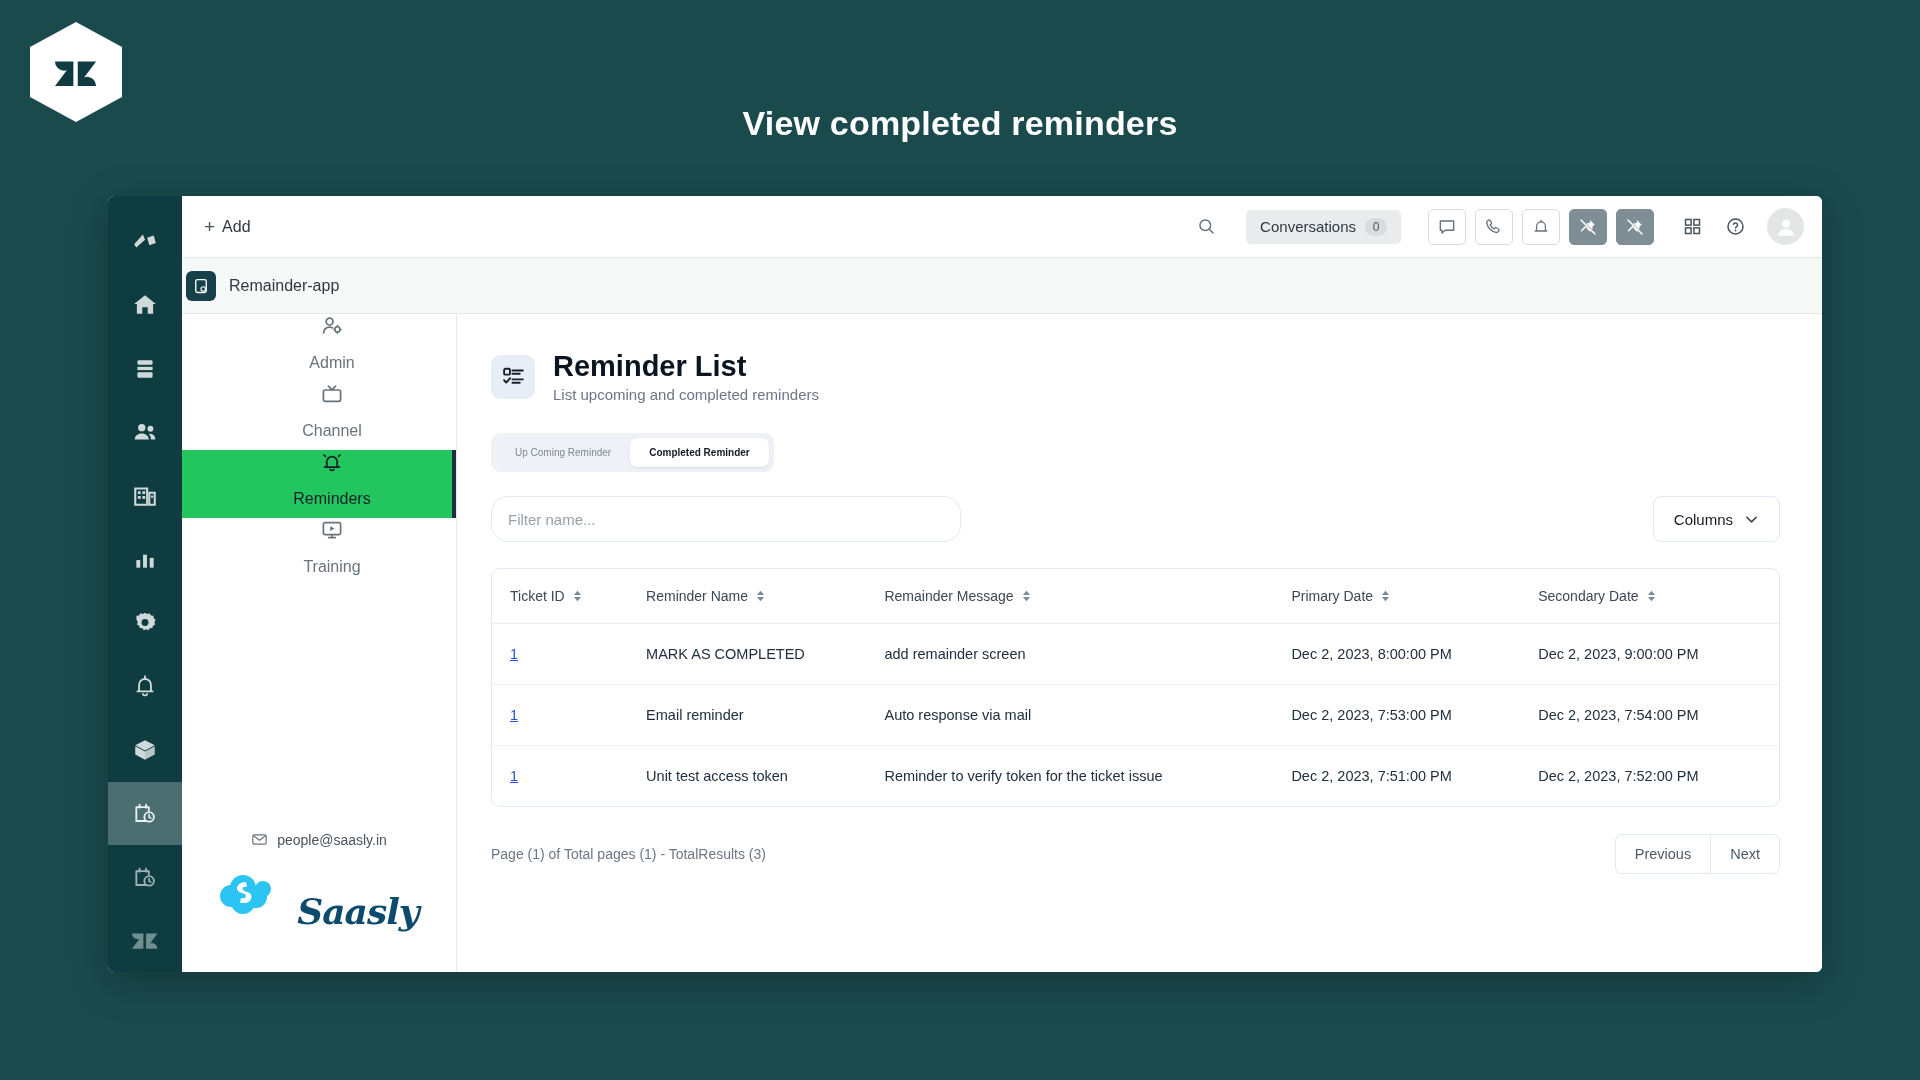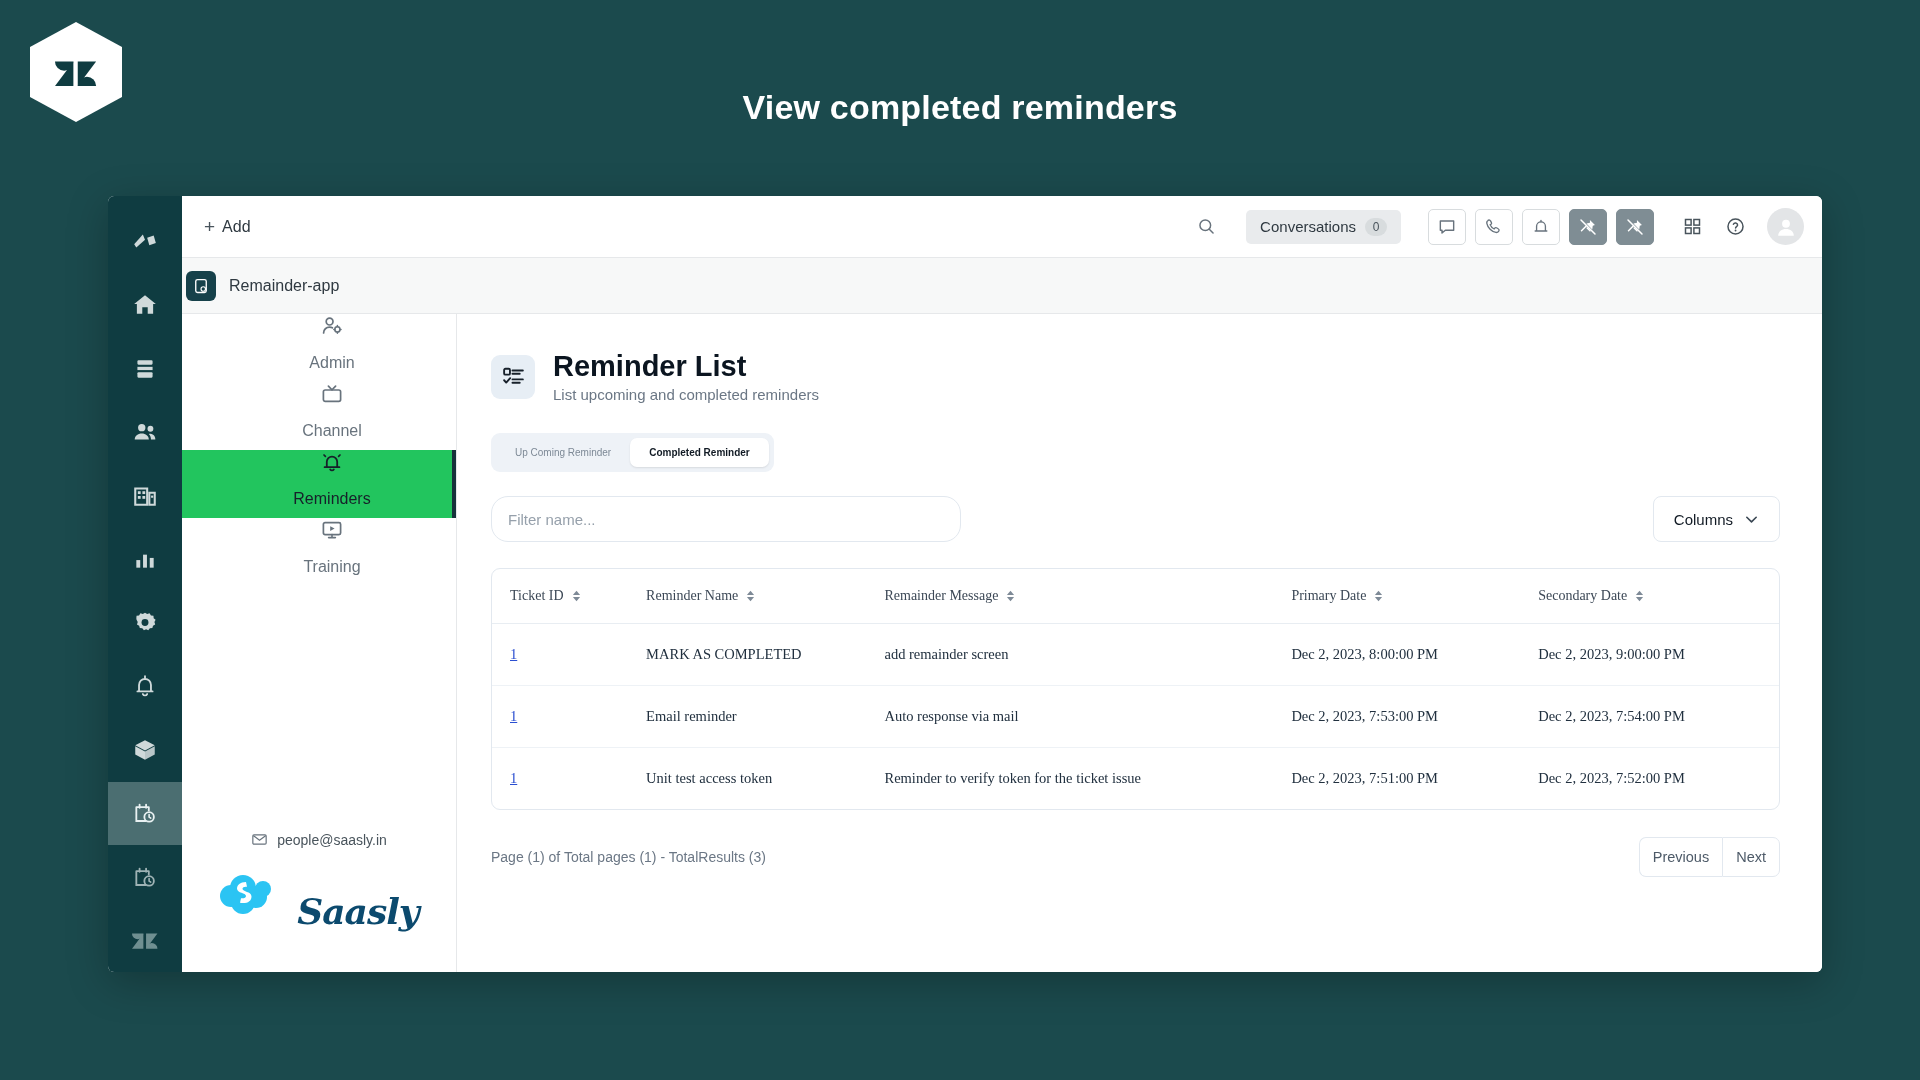--- a/index.html
+++ b/index.html
@@ -18,21 +18,21 @@
   }
   .hex-shape {
     width: 92px; height: 100px; background: #ffffff;
     clip-path: polygon(50% 0%, 100% 25%, 100% 75%, 50% 100%, 0% 75%, 0% 25%);
     border-radius: 8px;
     display: flex; align-items: center; justify-content: center;
   }
 
   
   .banner-title {
-    position: absolute; top: 88px; left: 0; width: 1920px;
+    position: absolute; top: 104px; left: 0; width: 1920px;
     text-align: center;
     color: #ffffff;
     font-size: 34px; font-weight: bold;
     letter-spacing: 0.2px;
   }
 
   
   .app-window {
     position: absolute; left: 108px; top: 196px;
     width: 1714px; height: 776px;
@@ -187,21 +187,21 @@
   .filter-input::placeholder { color: #96a0ab; }
   .filter-spacer { flex: 1 1 auto; }
   .columns-btn {
     display: flex; align-items: center; gap: 11px;
     height: 46px; padding: 0 20px; border: 1px solid #e2e8ef; border-radius: 8px;
     font-size: 15px; color: #111a24; font-weight: 500; background: #fff;
   }
   .columns-btn svg { width: 15px; height: 15px; color: #3a4753; }
 
   .table-card { border: 1px solid #e2e8ef; border-radius: 9px; overflow: hidden; }
-  table { width: 100%; border-collapse: collapse; font-family: Liberation Serif, serif; }
+  table { width: 100%; border-collapse: collapse; }
   th {
     text-align: left; font-size: 14px; color: #3c4856; font-weight: 500;
     padding: 19px 0 19px 0; border-bottom: 1px solid #e8edf2;
   }
   th .th-inner { display: flex; align-items: center; gap: 8px; }
   .sort-ico { display: inline-flex; flex-direction: column; color: #7e8a97; line-height: 0; }
   .sort-ico svg { width: 9px; height: 6px; display: block; }
   td {
     font-size: 14.5px; color: #21303f; padding: 22px 0;
     border-bottom: 1px solid #eef2f6;
@@ -212,21 +212,21 @@
   .c2 { width: 338px; }
   .c3 { width: 205px; }
   .c4 { width: 200px; }
   .ticket-link { color: #2b4fd1; text-decoration: underline; }
 
   .pager { display: flex; align-items: center; margin-top: 27px; }
   .pager-text { font-size: 14px; color: #6b7785; }
   .pager-spacer { flex: 1 1 auto; }
   .pager-btns { display: flex; }
   .pager-btn {
-    height: 40px; padding: 0 13px; display: flex; align-items: center;
+    height: 40px; padding: 0 19px; display: flex; align-items: center;
     border: 1px solid #e2e8ef; font-size: 14.5px; color: #4d5a68; background: #fff;
   }
   .pager-btn.prev { border-radius: 7px 0 0 7px; border-right: none; }
   .pager-btn.next { border-radius: 0 7px 7px 0; }
 </style>
 </head>
 <body>
 
 <div class="page">
 

